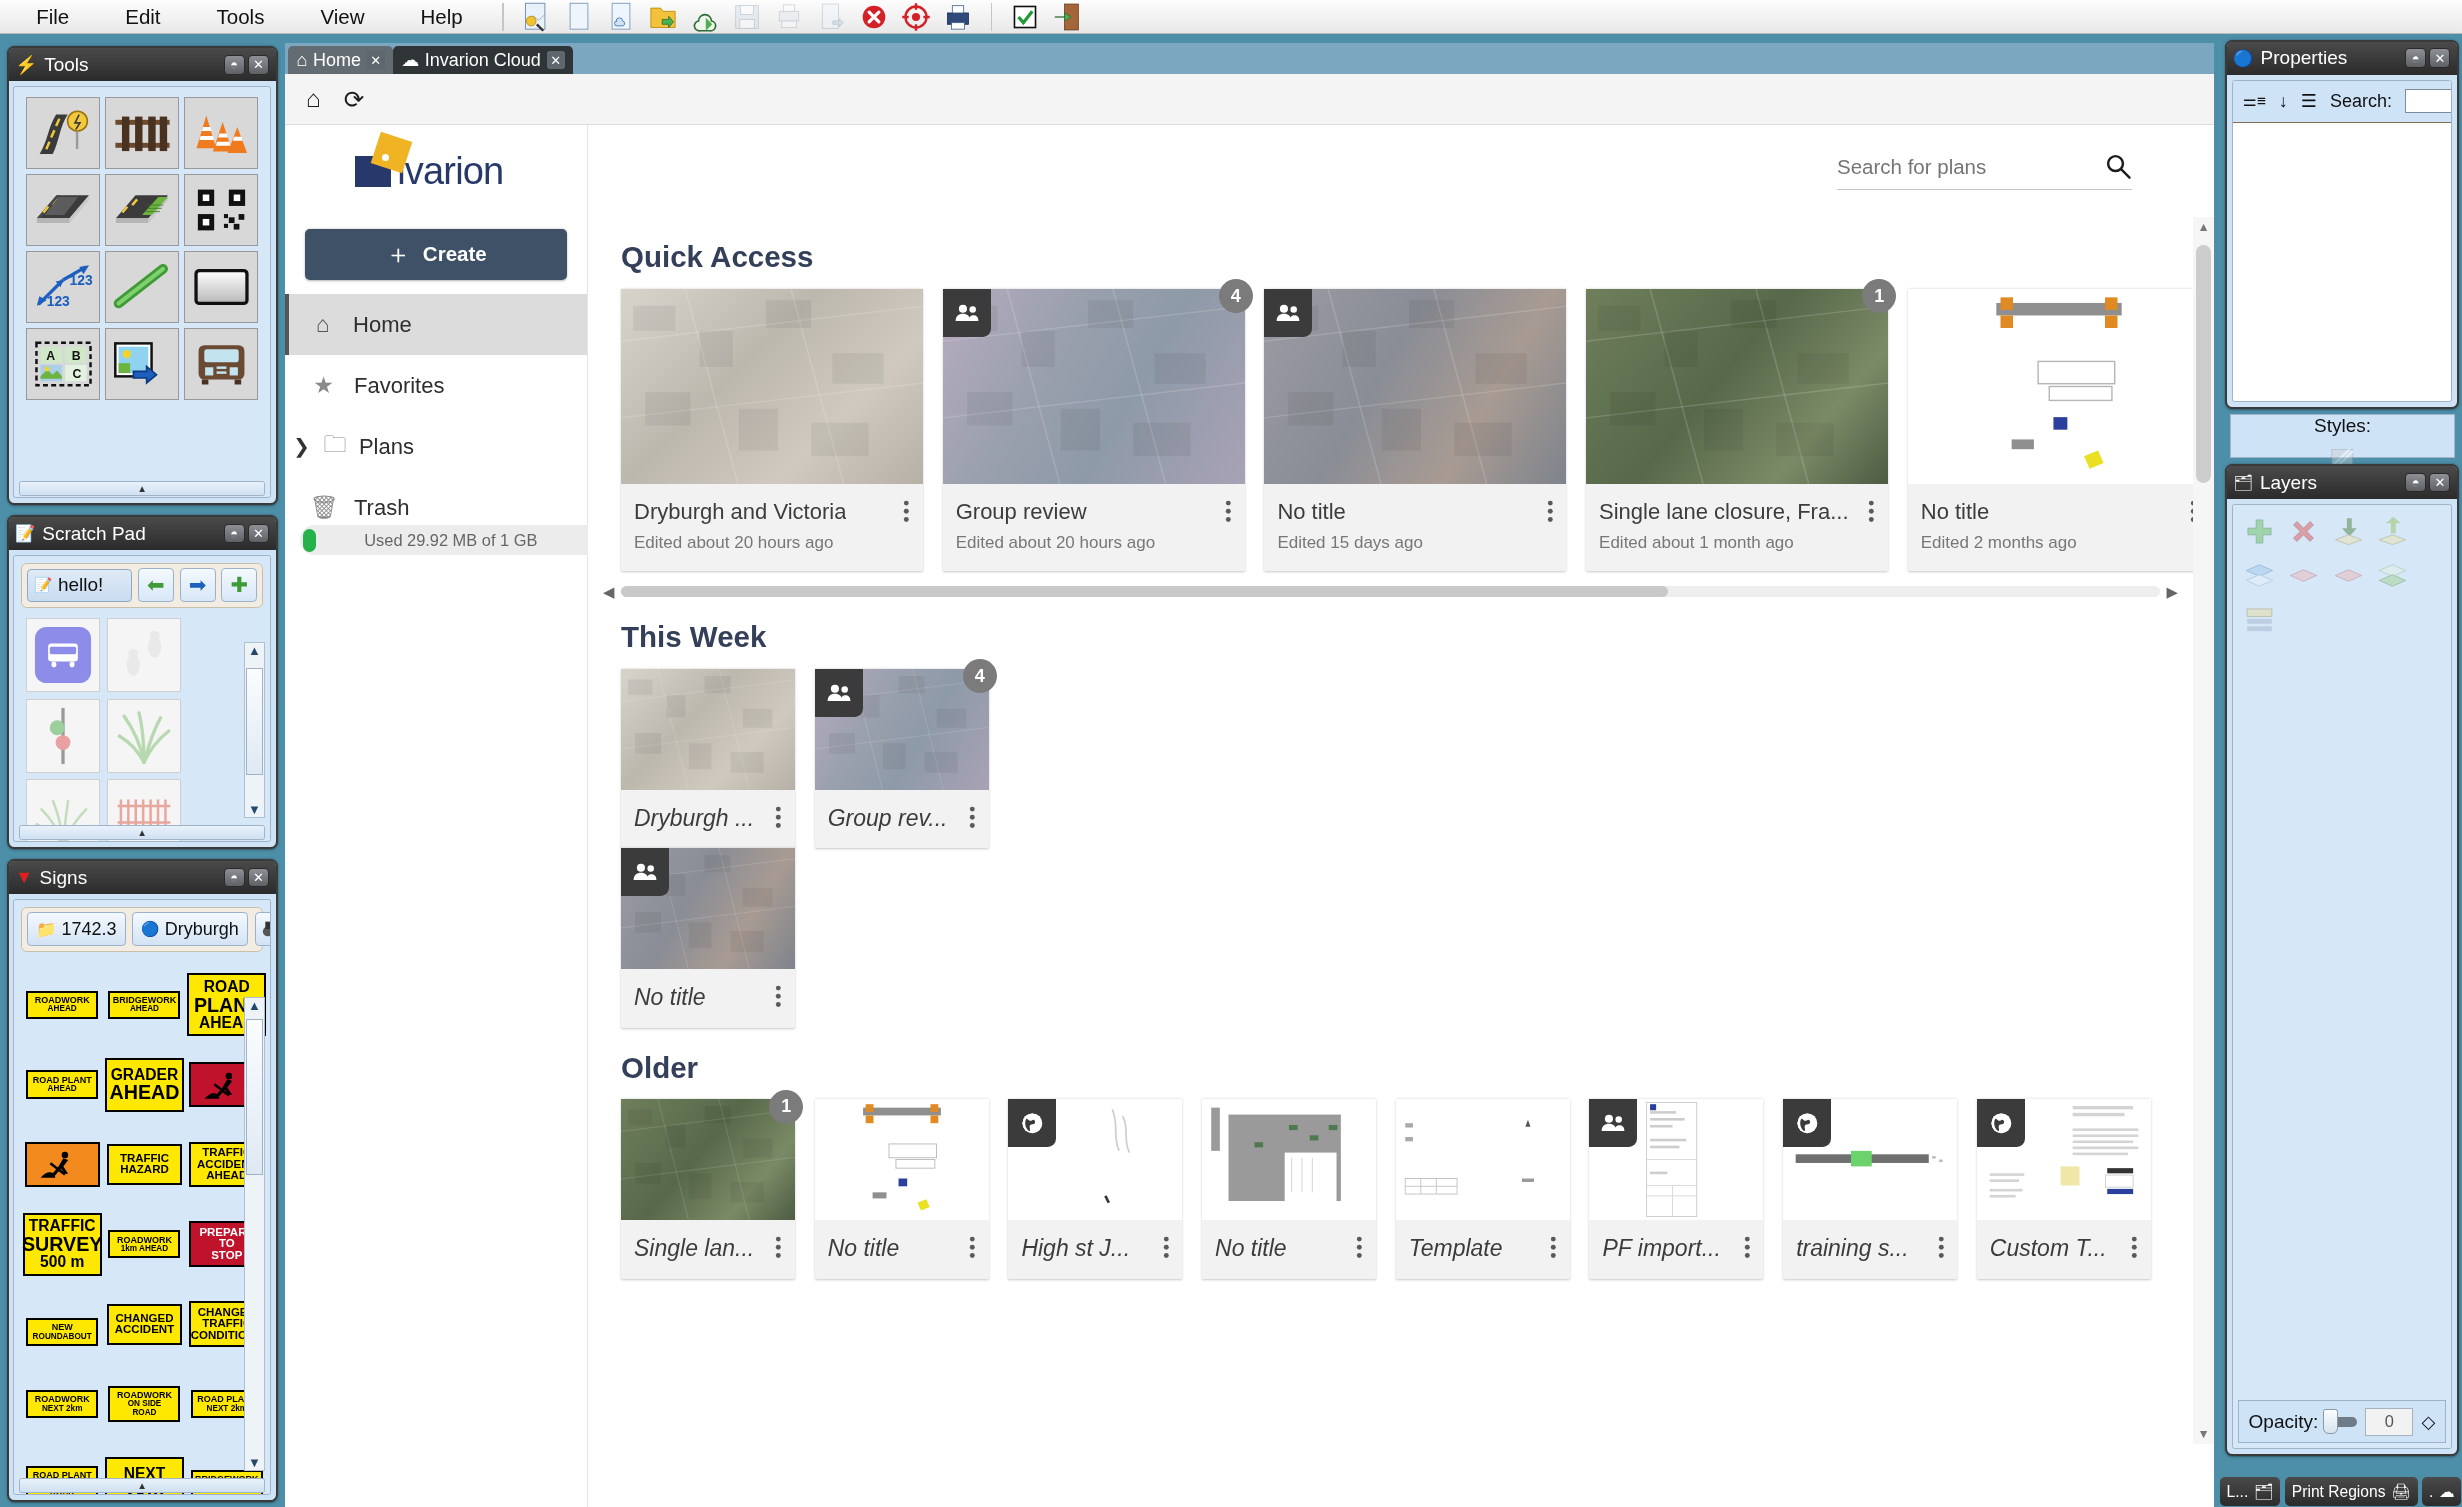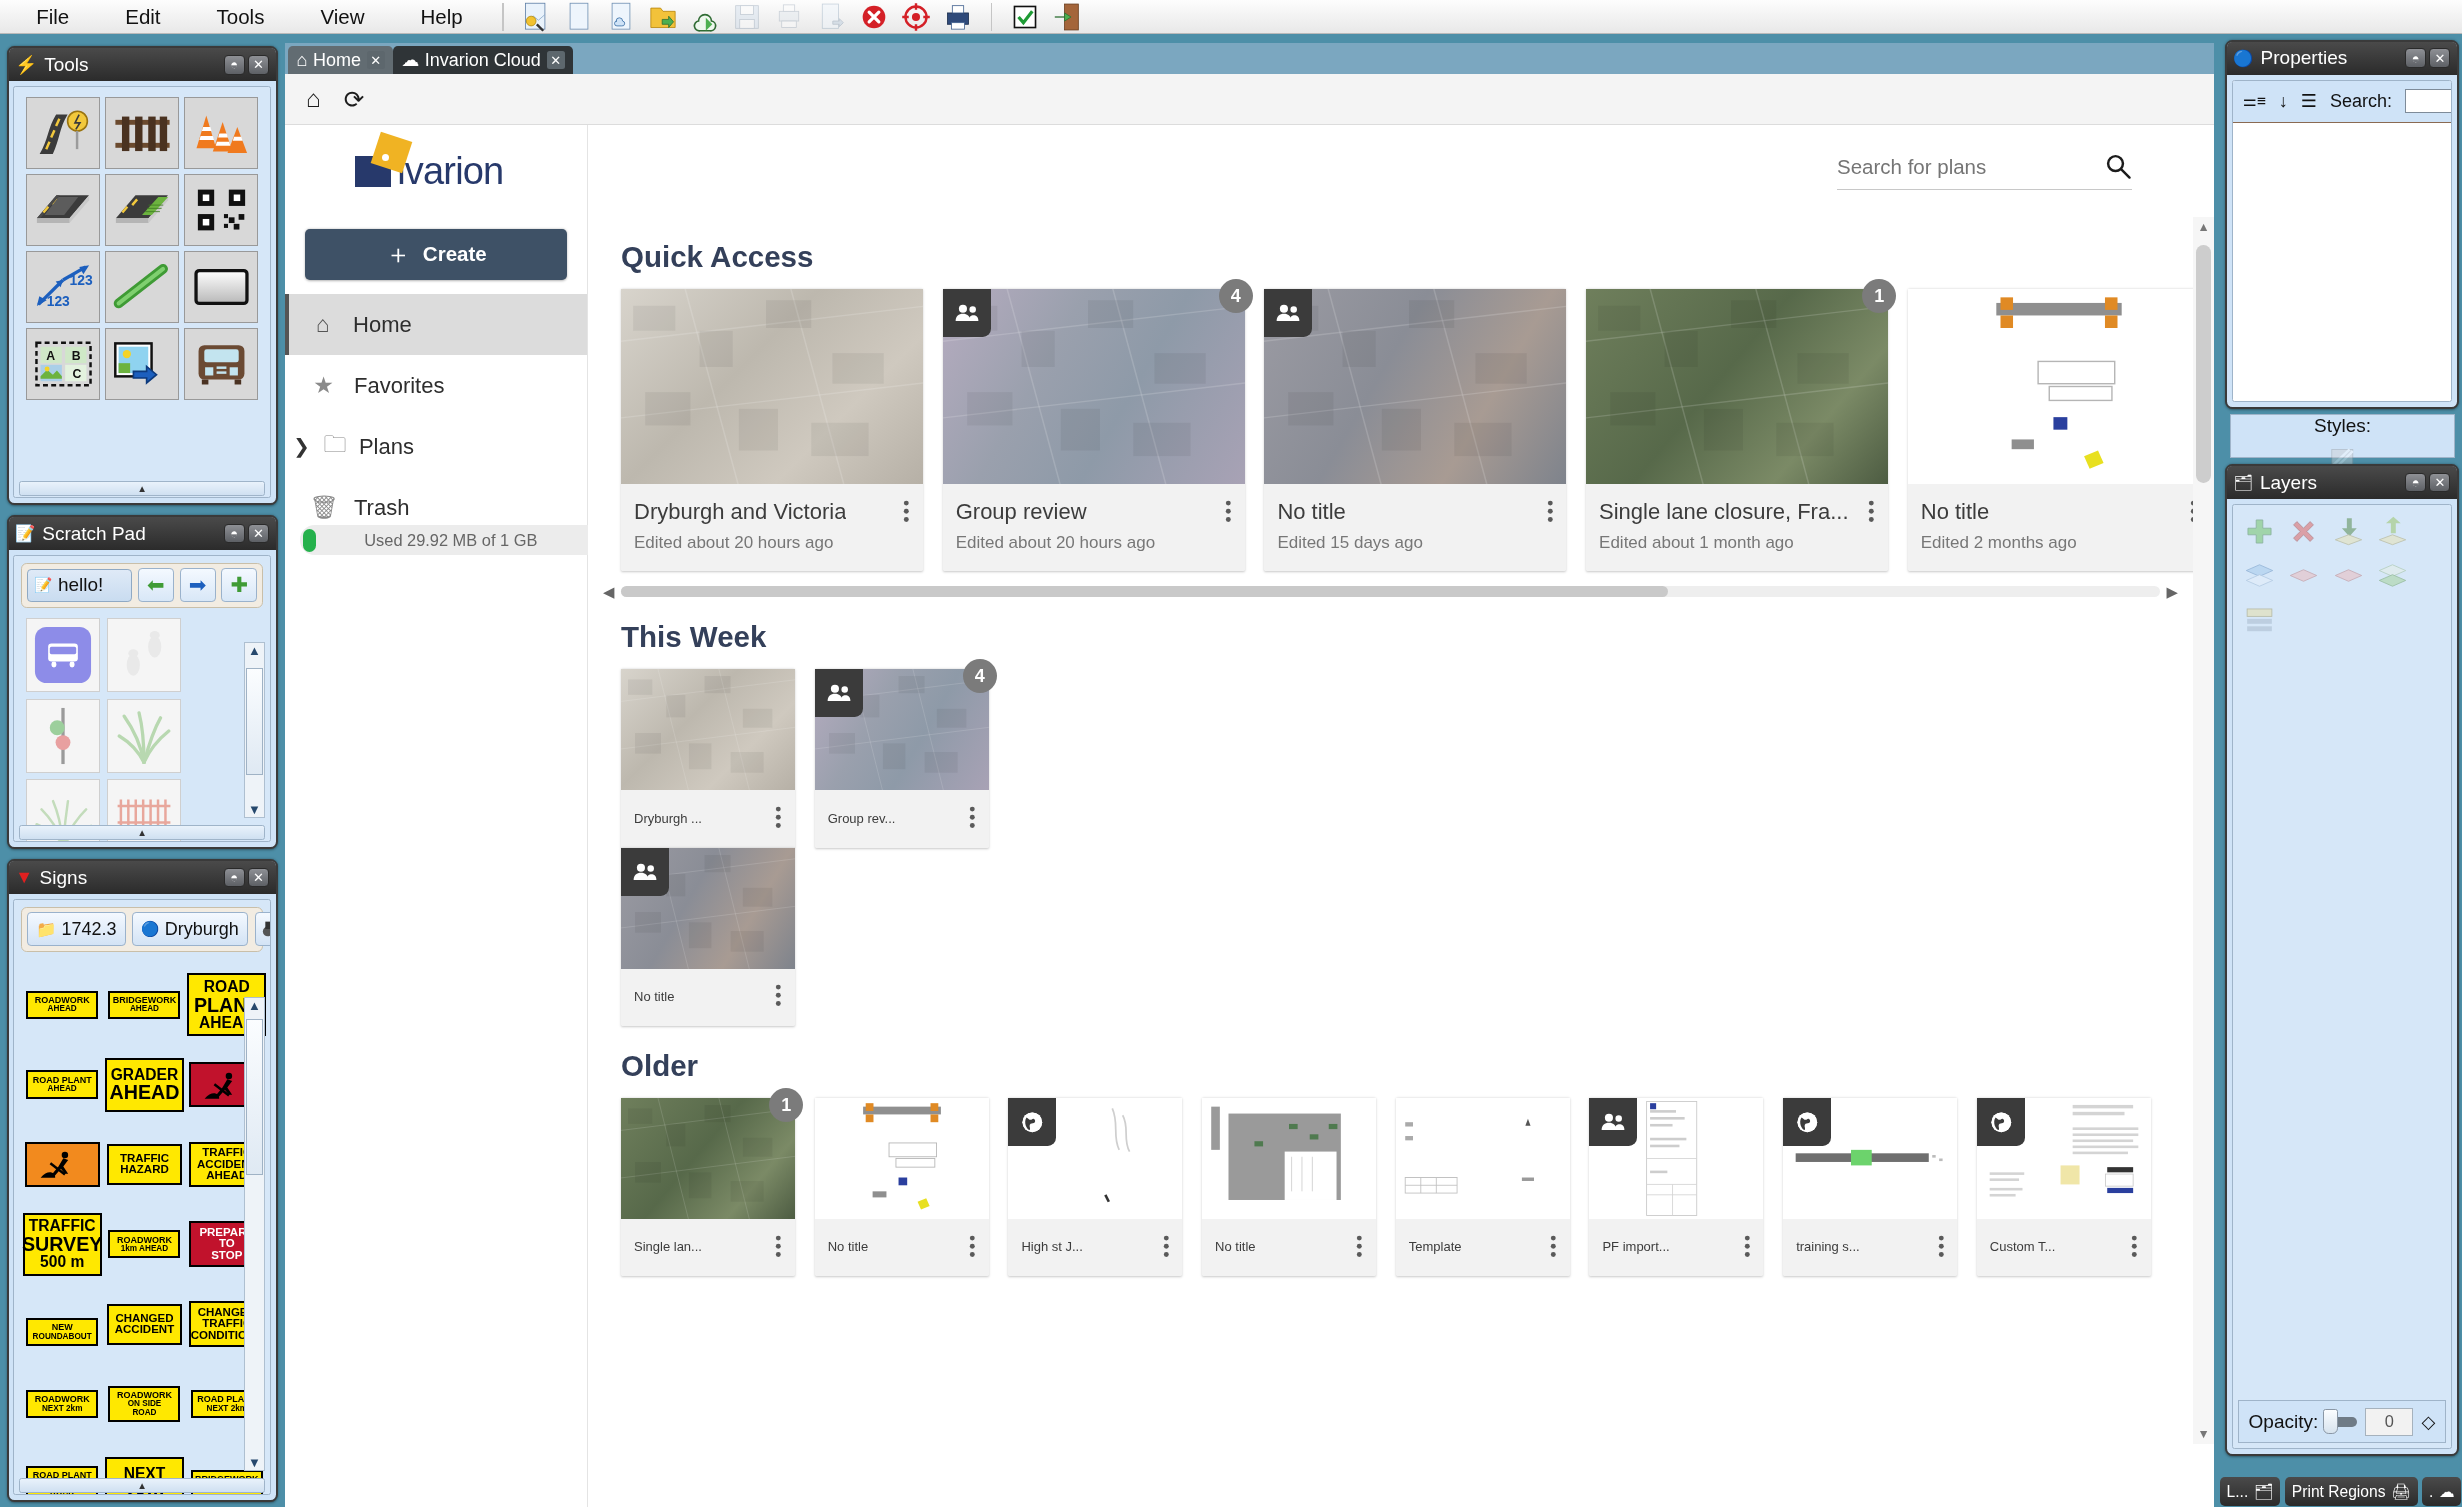--- a/index.html
+++ b/index.html
@@ -124,21 +124,21 @@
 
   .cardrow { display:flex; gap:19.7px; }
   .card { width:302px; background:#f2f2f2; box-shadow:0 0.8px 2.5px rgba(0,0,0,.22);
      border-radius:1.6px; position:relative; flex:0 0 auto; overflow:visible; }
   .card.sm { width:174px; }
   .thumb { height:195px; background:#cfcfcf; position:relative; overflow:hidden; }
   .card.sm .thumb { height:121px; }
   .cardfoot { padding:14.8px 13px 0 13px; display:flex; align-items:center;
      justify-content:space-between; }
   .cardtitle { font-size:22px; color:#3c3c3c; white-space:nowrap; overflow:hidden; }
-  .card.sm .cardtitle { font-size:13px; }
+  .card.sm .cardtitle { font-size:23px;font-style:italic; }
   .kebab { font-size:24.6px; color:#5a5a5a; line-height:.8; letter-spacing:0; }
   .cardsub { padding:8.2px 13px 18px 13px; font-size:17px; color:#777; }
   .card.sm .cardfoot { padding-bottom:16.4px; }
   .badge { position:absolute; right:-8.2px; top:-9.8px; width:34px; height:34px;
      border-radius:50%; background:#7b7b7b; color:#fff; font-size:18px;
      display:flex; align-items:center; justify-content:center; font-weight:bold; z-index:5; }
   .share { position:absolute; left:0; top:0; width:48px; height:48px;
      background:#3b3b3b; border-radius:0 0 8.2px 0; display:flex;
      align-items:center; justify-content:center; color:#fff; font-size:21px; z-index:4; }
 

